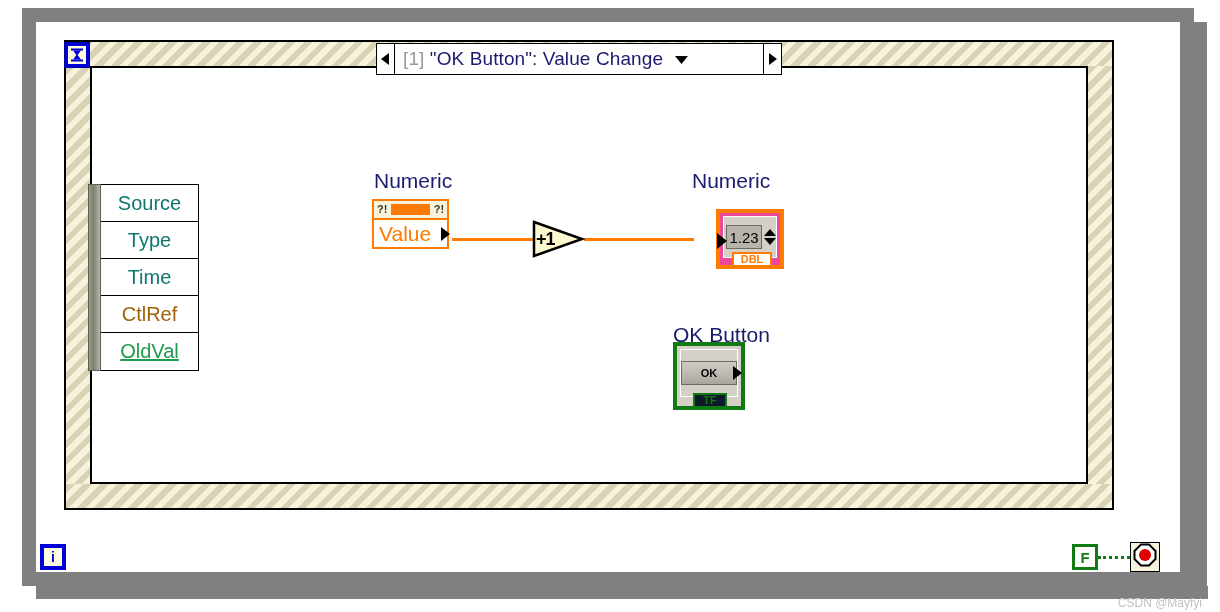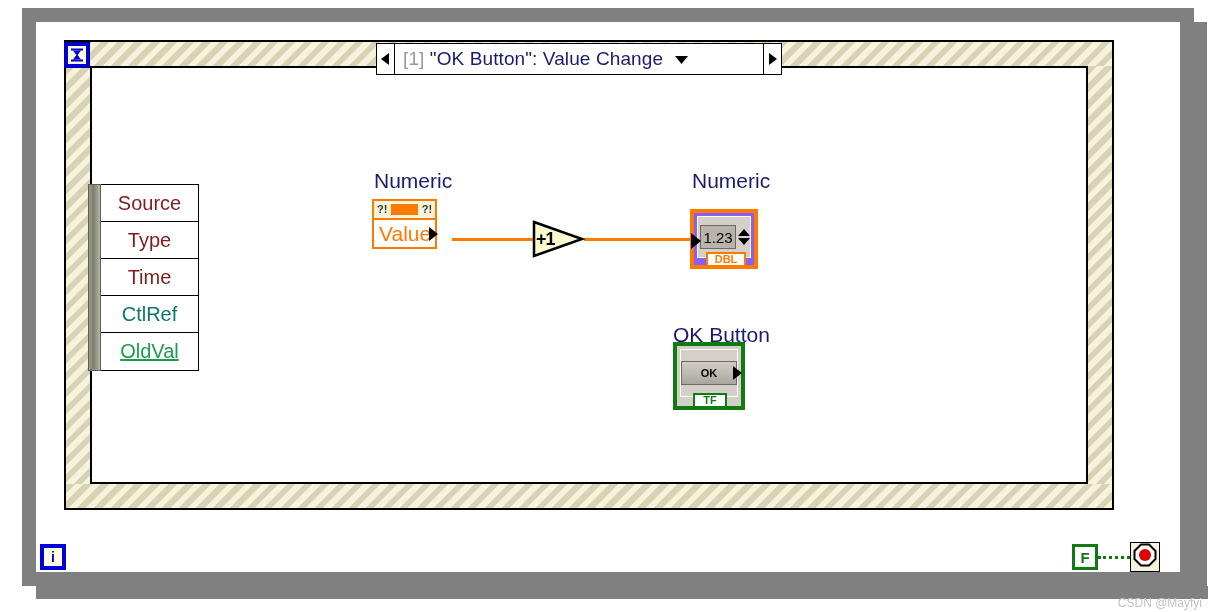--- a/index.html
+++ b/index.html
@@ -172,22 +172,22 @@
     display: flex;
     align-items: center;
     justify-content: center;
     font-size: 20px;
     border-bottom: 1px solid #000000;
     background: #ffffff;
     box-sizing: border-box;
     white-space: nowrap;
   }
   .edn-term:last-child { border-bottom: none; }
-  .c-blue  { color: #7f1d1d; }
-  .c-teal  { color: #0f766e; }
+  .c-blue  { color: #0f766e; }
+  .c-teal  { color: #a16207; }
   .c-green { color: #1e9c4a; text-decoration: underline; }
 
   
   .wire {
     position: absolute;
     background: #ff7a00;
     height: 3px;
     z-index: 2;
   }
 
@@ -228,21 +228,21 @@
     line-height: 1;
   }
   .prop-head-bar {
     flex: 1;
     height: 11px;
     margin: 0 4px;
     background: #ff7a00;
   }
   .prop-row {
     height: 27px;
-    padding: 0 4px 0 5px;
+    padding: 0 16px 0 5px;
     display: flex;
     align-items: center;
     background: #ffffff;
     box-sizing: border-box;
   }
   .prop-row-label {
     font-size: 21px;
     color: #ff7a00;
     white-space: nowrap;
   }
@@ -272,26 +272,26 @@
     font-size: 18px;
     font-weight: bold;
     color: #000000;
     z-index: 2;
     letter-spacing: -1px;
   }
 
   
   .num-term {
     position: absolute;
-    left: 690px;
+    left: 716px;
     top: 209px;
     width: 68px;
     height: 60px;
     border: 4px solid #ff7a00;
-    background: #8b5cf6;
+    background: #ec4899;
     box-sizing: border-box;
     z-index: 4;
   }
   .num-caption { left: 692px; top: 169px; }
   .num-inner {
     position: absolute;
     left: 3px; top: 3px;
     width: 54px; height: 42px;
     background: #d4d0c8;
     border: 1px solid #ffffff;
@@ -392,21 +392,21 @@
     font-size: 11px;
     font-weight: bold;
     color: #000000;
   }
   .ok-type {
     position: absolute;
     left: 16px;
     bottom: -2px;
     width: 34px;
     height: 15px;
-    background: #ffffff;
+    background: #0f172a;
     border: 2px solid #127a12;
     box-sizing: border-box;
     display: flex;
     align-items: center;
     justify-content: center;
     font-size: 11px;
     font-weight: bold;
     color: #127a12;
     line-height: 1;
   }

